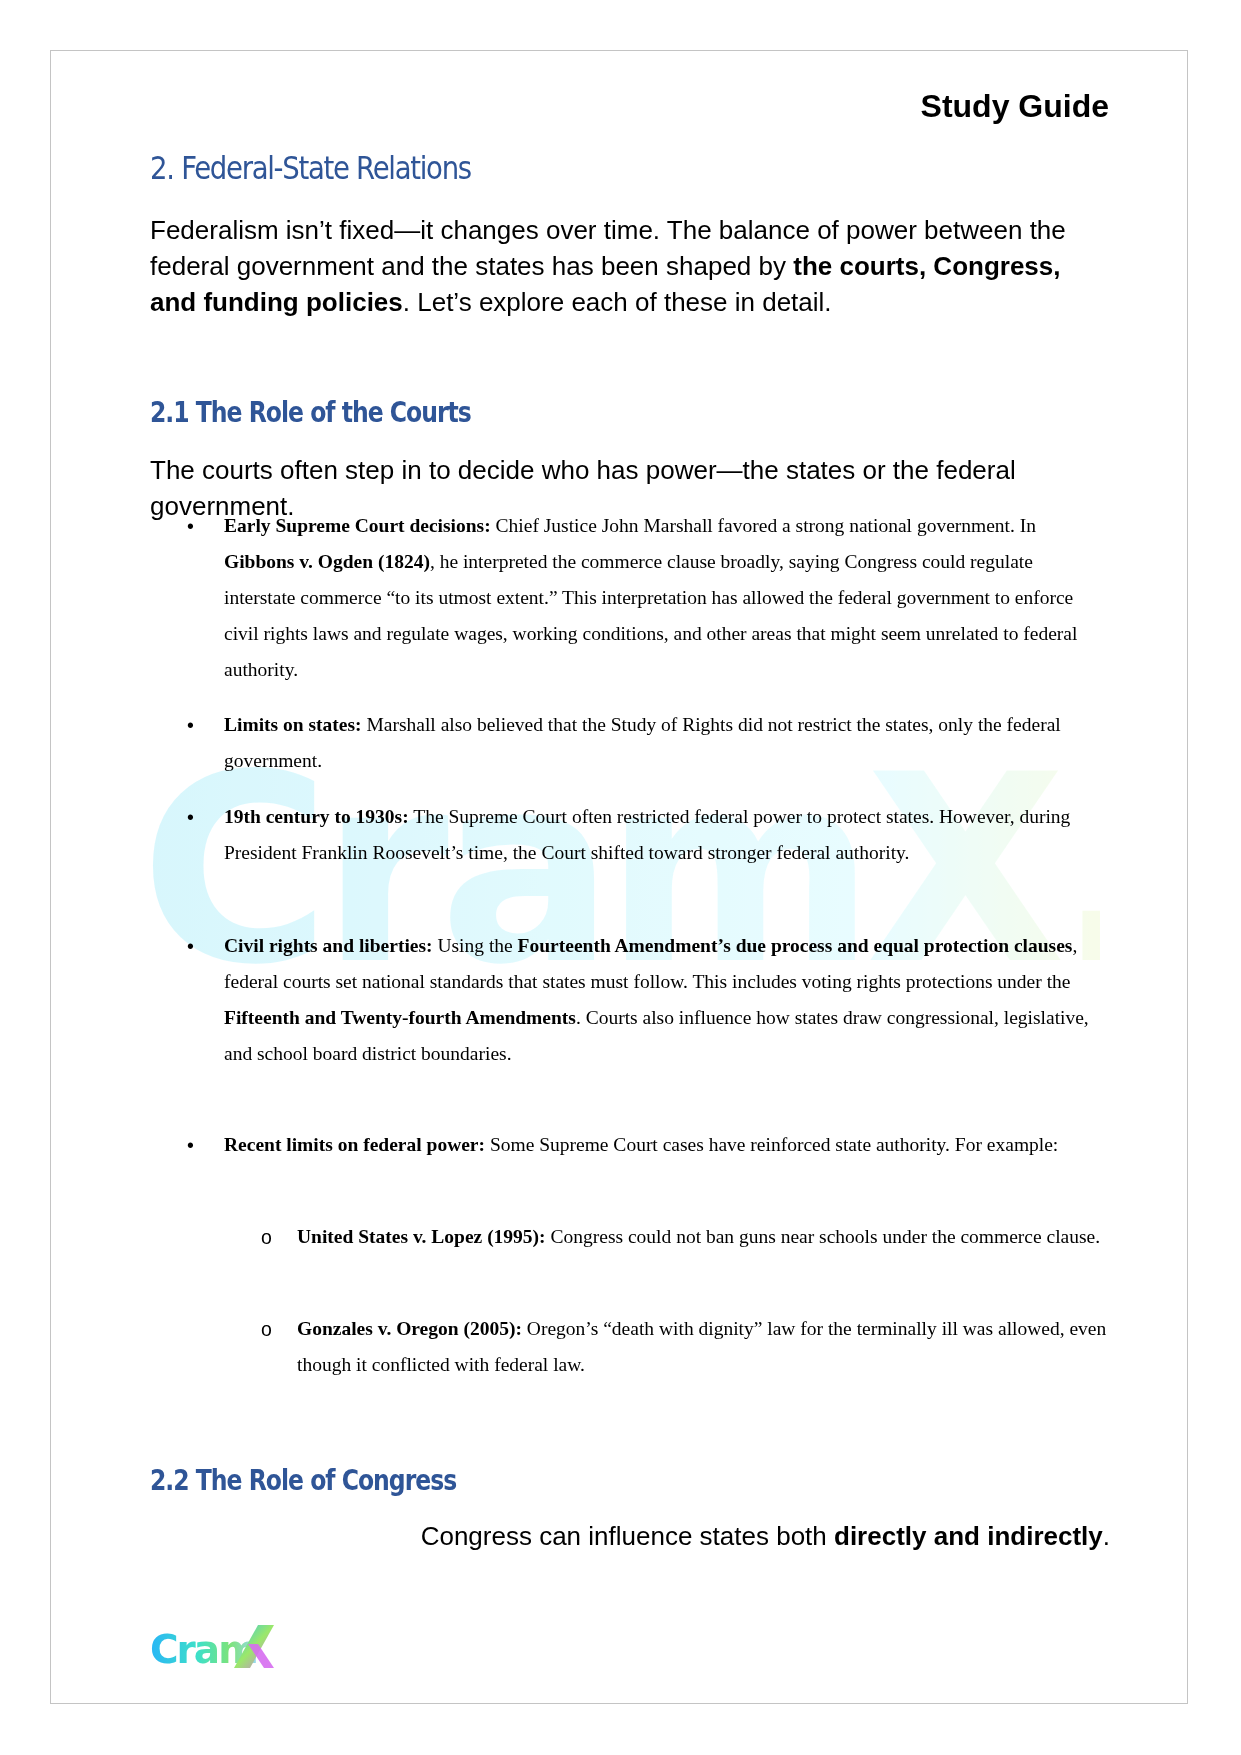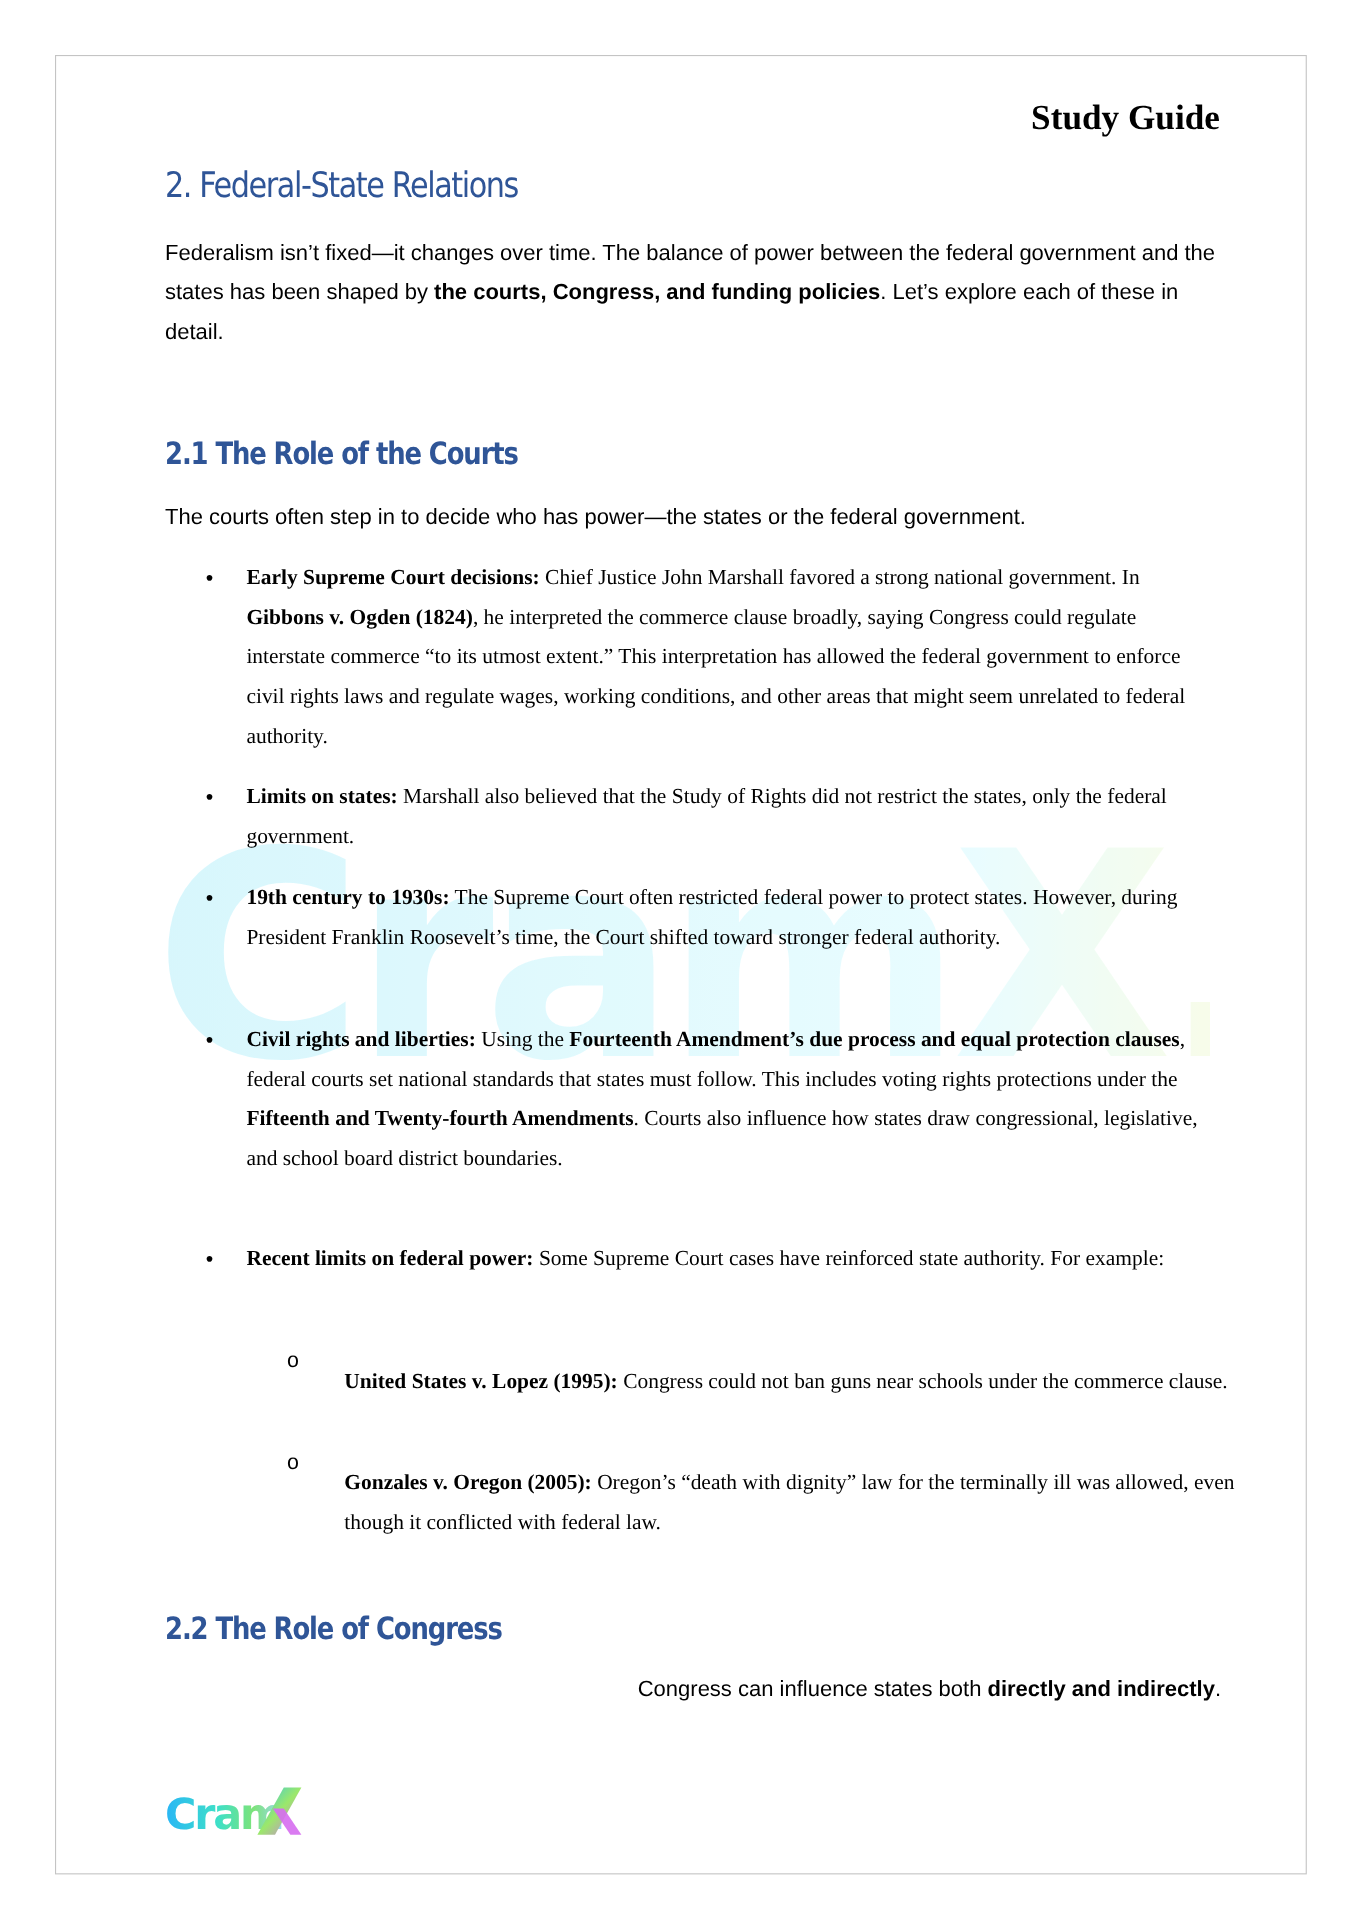--- a/index.html
+++ b/index.html
@@ -35,21 +35,20 @@
       z-index: 0;
     }
     .header-title {
       position: absolute;
       right: 132px;
       top: 86px;
       font-size: 32px;
       font-weight: bold;
       line-height: 40px;
       z-index: 1;
-      font-family: Liberation Serif, serif;
     }
     .h1 {
       position: absolute;
       left: 150px;
       top: 148px;
       font-size: 32px;
       color: #2f5597;
       font-family: "DejaVu Sans", sans-serif;
       letter-spacing: -1.5px;
       transform: scaleX(0.86);
@@ -67,21 +66,21 @@
       letter-spacing: -1.2px;
       transform: scaleX(0.84);
       transform-origin: left center;
       line-height: 36px;
       z-index: 1;
     }
     .para {
       position: absolute;
       left: 150px;
       width: 960px;
-      font-size: 20px;
+      font-size: 26px;
       line-height: 36px;
       z-index: 1;
     }
     .bullet-row {
       position: absolute;
       left: 150px;
       width: 960px;
       font-size: 19.5px;
       line-height: 36px;
       z-index: 1;
@@ -96,23 +95,22 @@
       position: absolute;
       left: 74px;
       top: 0;
       width: 880px;
       font-family: Liberation Serif, serif;
     }
     .sub-row .marker {
       left: 111px;
     }
     .sub-row .text {
-      left: 163px;
+      left: 147px;
       width: 810px;
-      margin-top: 20px;
     }
     b { font-weight: bold; }
     .logo {
       position: absolute;
       left: 150px;
       top: 1622px;
       width: 150px;
       height: 48px;
       z-index: 1;
     }

